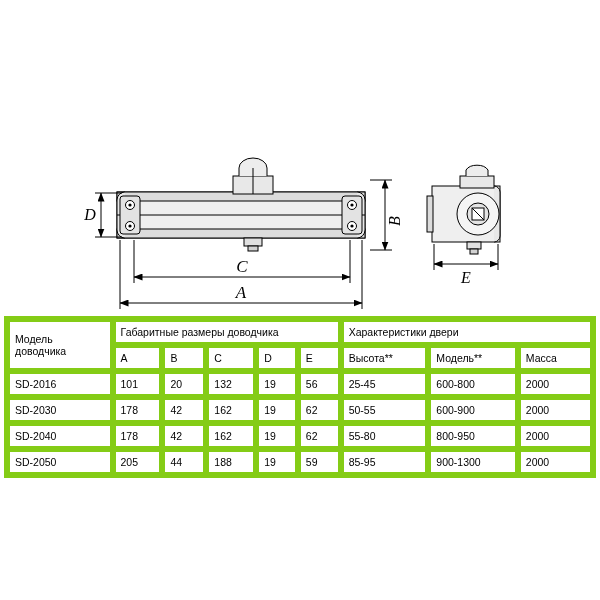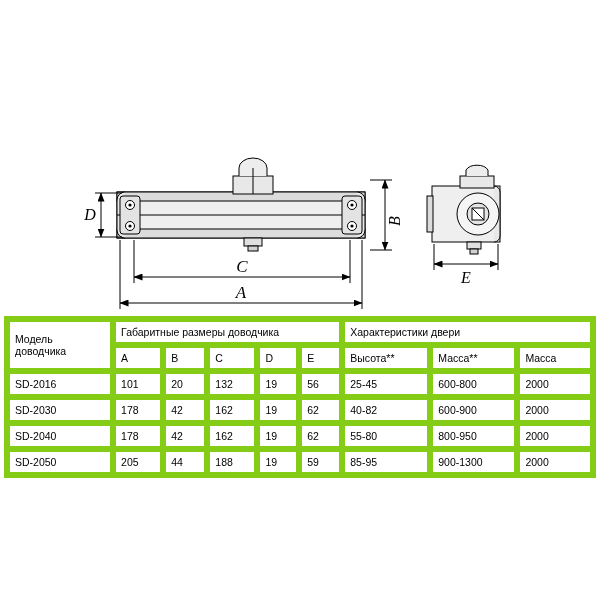--- a/index.html
+++ b/index.html
@@ -187,21 +187,21 @@
           <td class="grp-head" colspan="5">Габаритные размеры доводчика</td>
           <td class="grp-head" colspan="3">Характеристики двери</td>
         </tr>
         <tr class="row-head">
           <td class="col-a">A</td>
           <td class="col-b">B</td>
           <td class="col-c">C</td>
           <td class="col-d">D</td>
           <td class="col-e">E</td>
           <td class="col-mass">Высота**</td>
-          <td class="col-width">Масса**</td>
+          <td class="col-width">Модель**</td>
           <td class="col-height">Масса</td>
         </tr>
 
         <tr>
           <td>SD-2016</td>
           <td>101</td>
           <td>20</td>
           <td>132</td>
           <td>19</td>
           <td>56</td>
@@ -209,21 +209,21 @@
           <td>600-800</td>
           <td>2000</td>
         </tr>
         <tr>
           <td>SD-2030</td>
           <td>178</td>
           <td>42</td>
           <td>162</td>
           <td>19</td>
           <td>62</td>
-          <td>40-82</td>
+          <td>50-55</td>
           <td>600-900</td>
           <td>2000</td>
         </tr>
         <tr>
           <td>SD-2040</td>
           <td>178</td>
           <td>42</td>
           <td>162</td>
           <td>19</td>
           <td>62</td>

